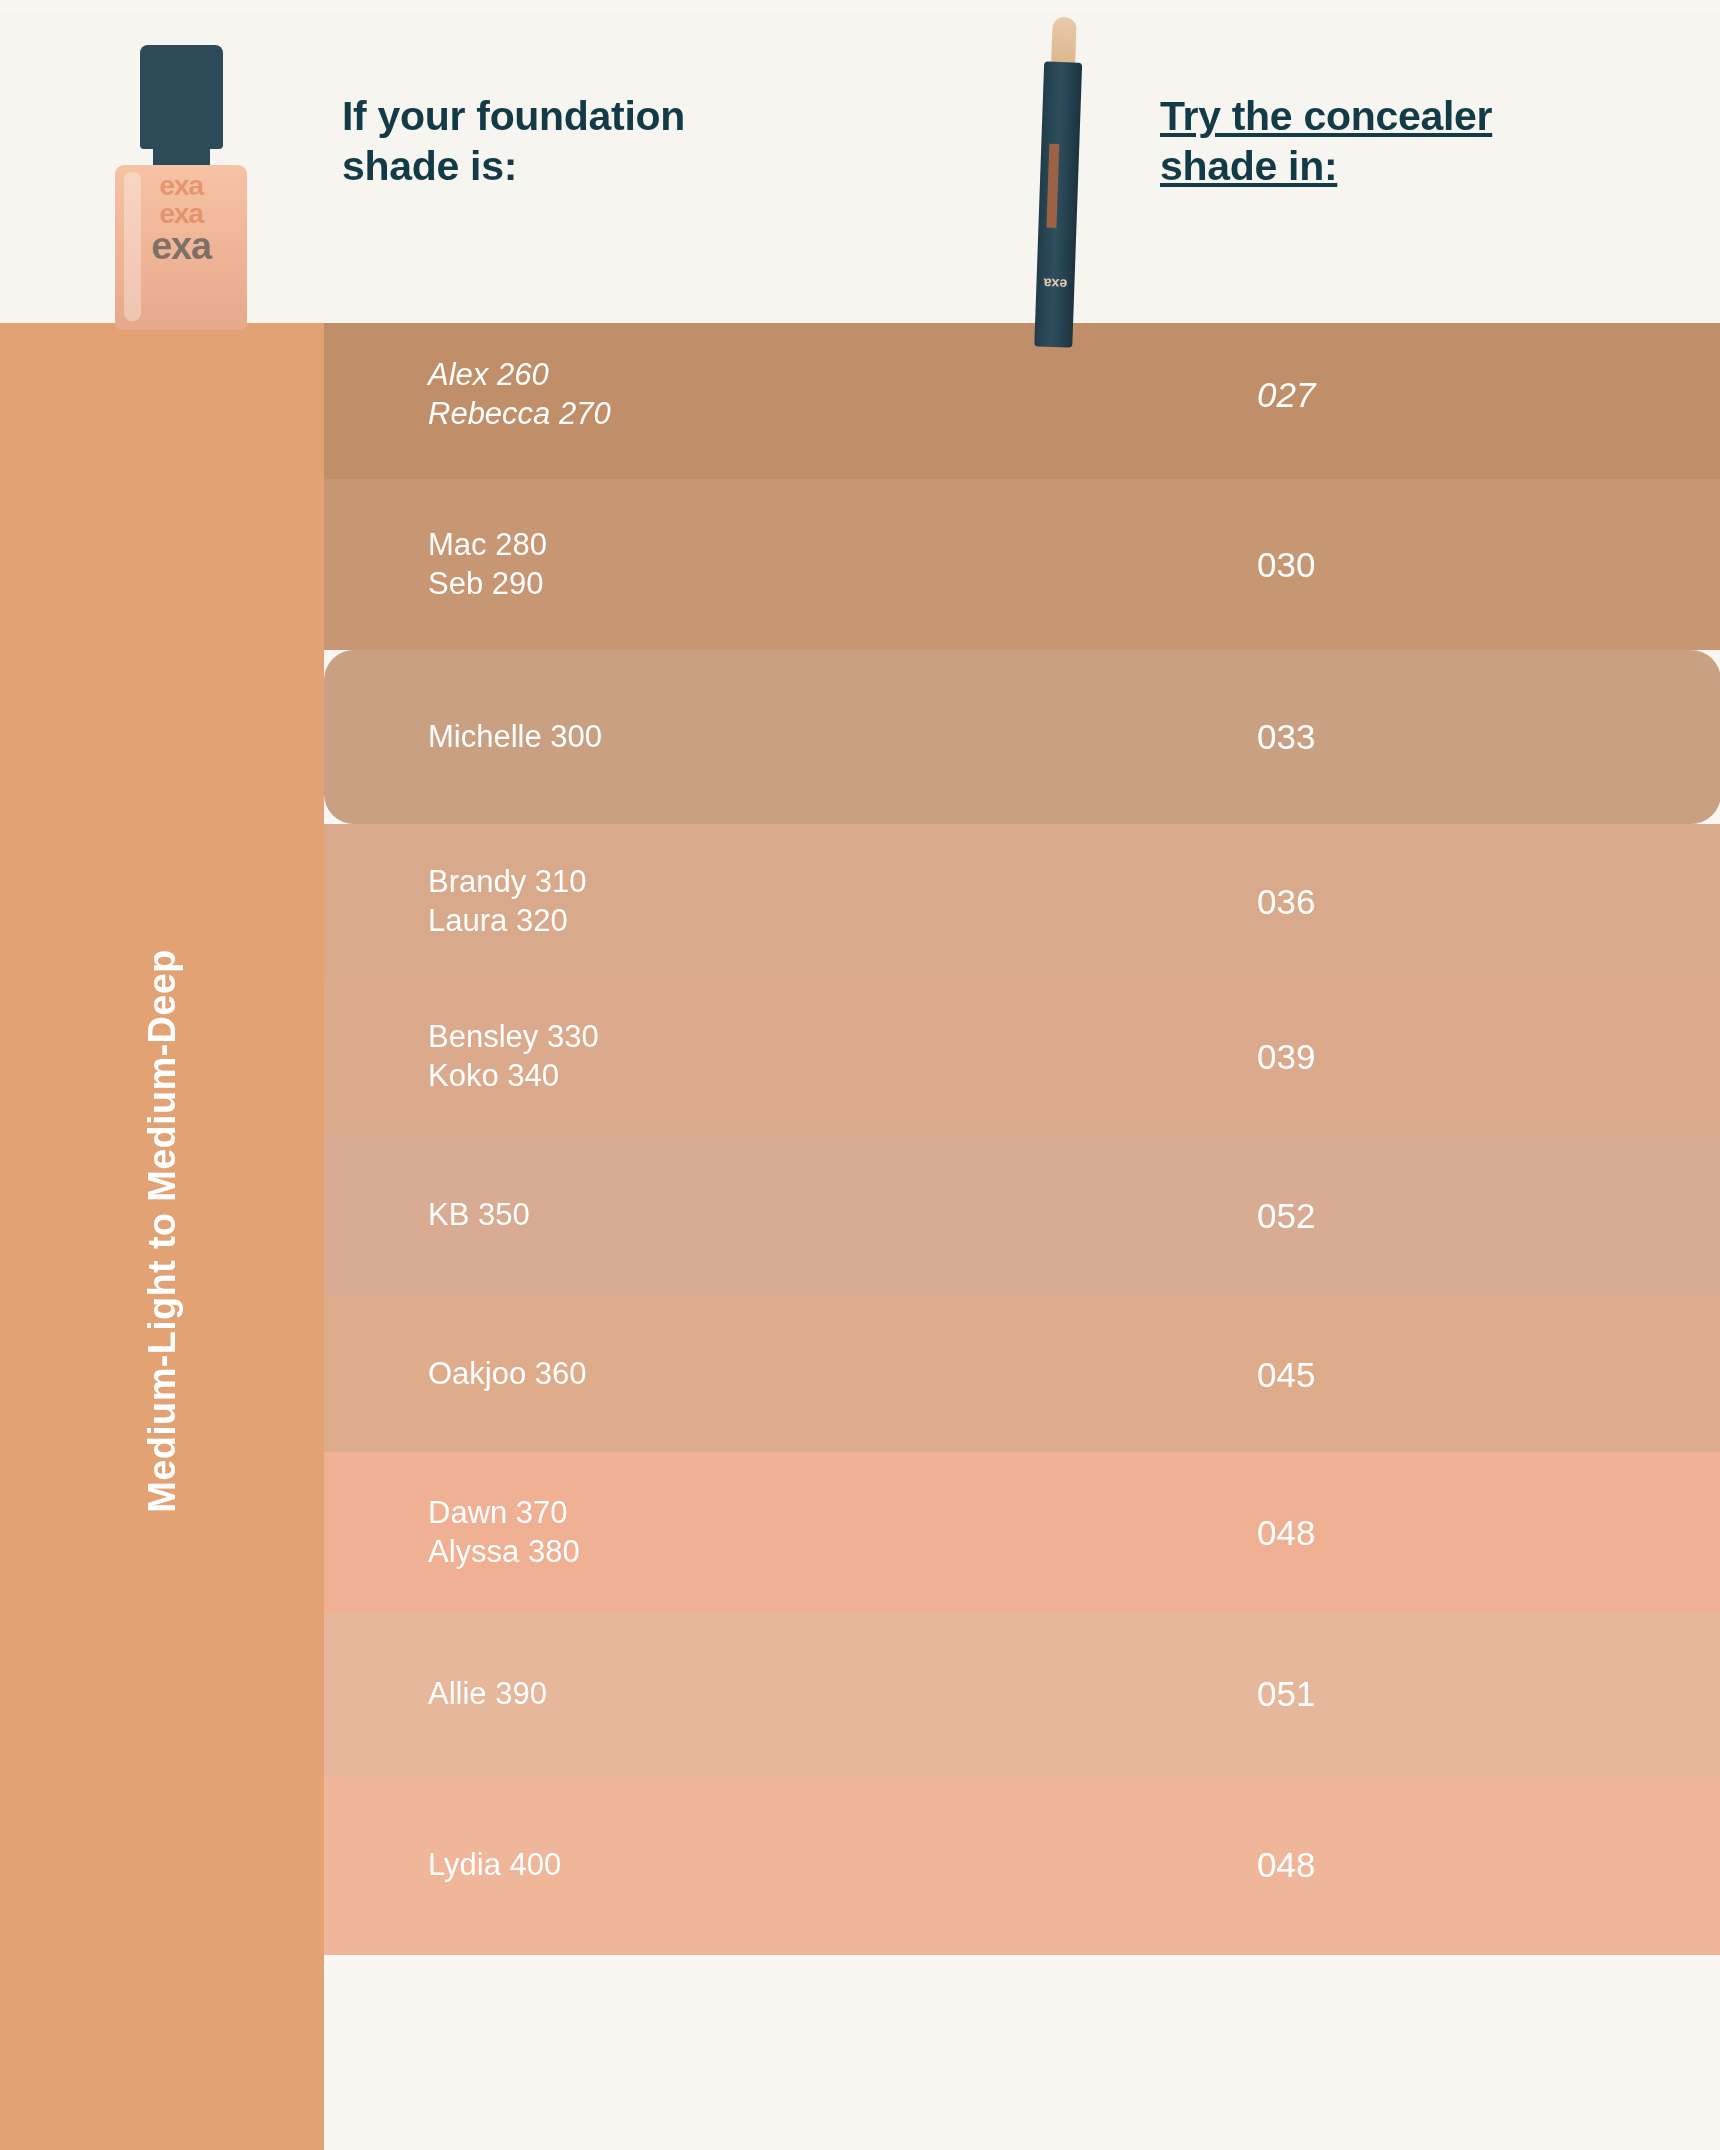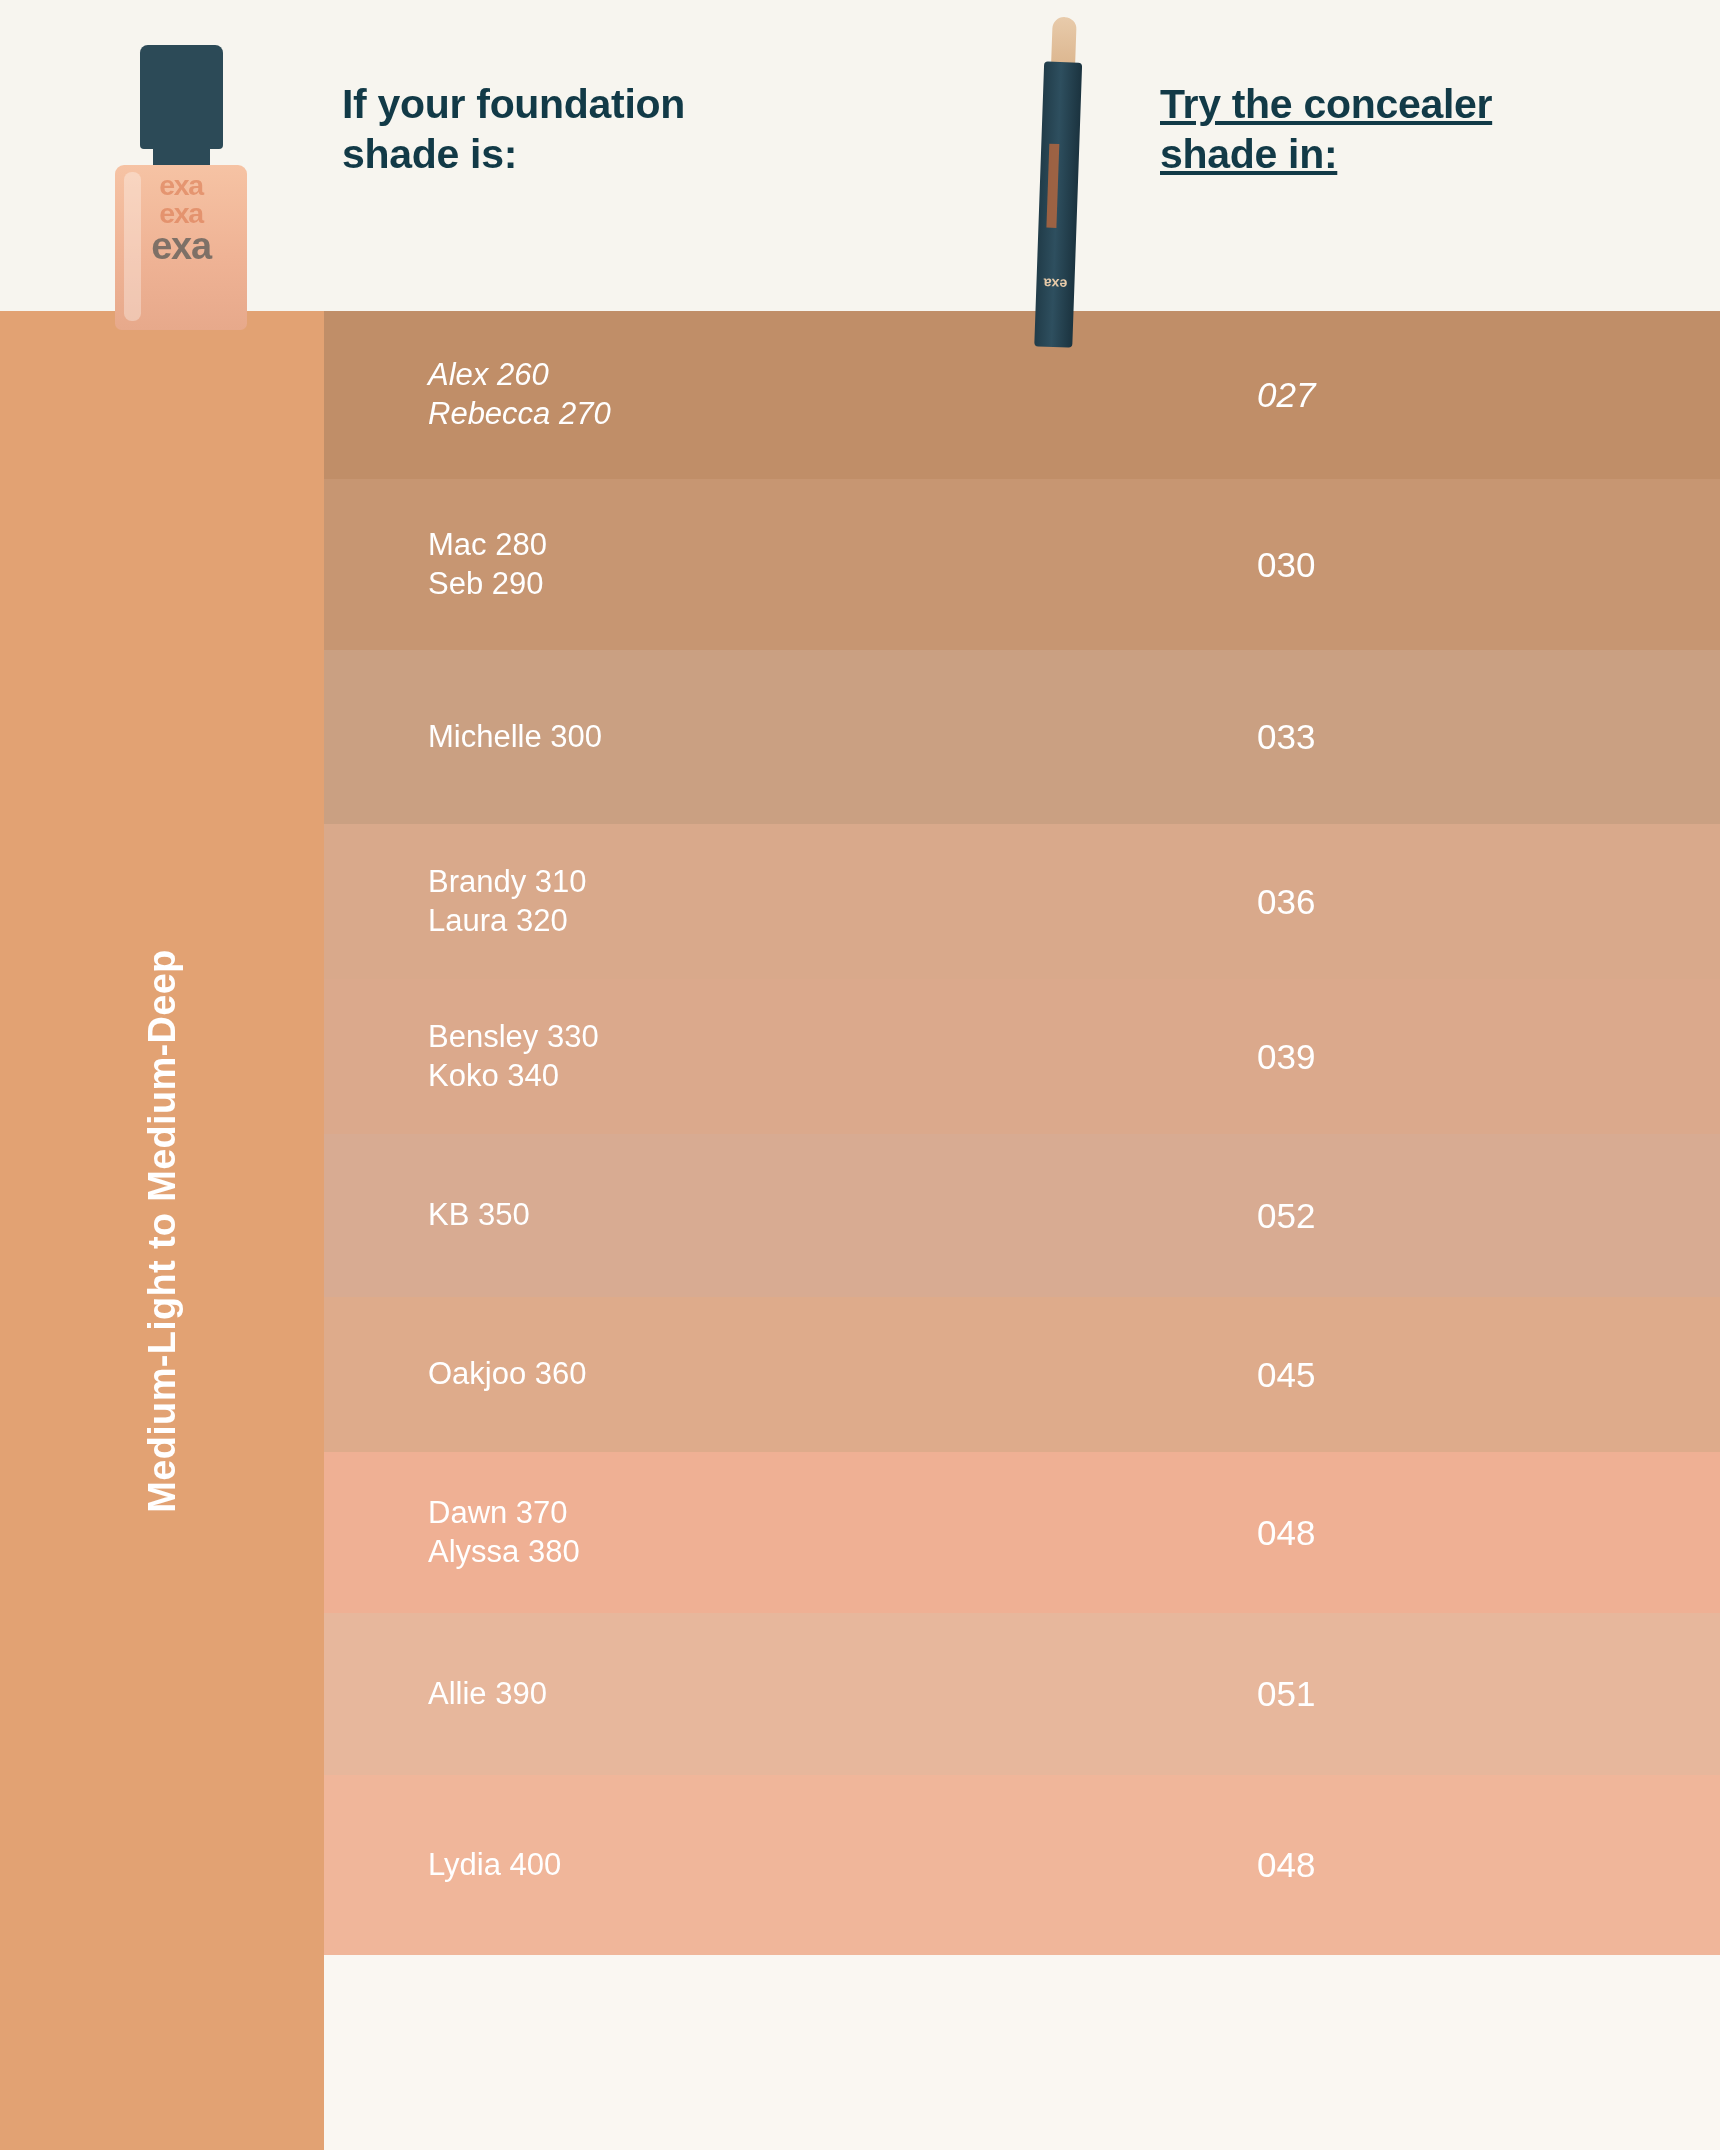--- a/index.html
+++ b/index.html
@@ -12,21 +12,21 @@
     background: #faf7f2;
     font-family: "Liberation Sans", sans-serif;
     overflow: hidden;
     position: relative;
   }
 
   
   .header {
     position: absolute;
     left: 0;
-    top: 0;
+    top: 12px;
     width: 1721px;
     height: 311px;
     background: #f7f5ef;
     z-index: 5;
   }
   .header-title {
     position: absolute;
     color: #123a47;
     font-size: 41px;
     font-weight: 700;
@@ -222,21 +222,21 @@
     <div class="row" style="height: 168px; background: rgb(192, 142, 104); font-style: italic;">
       <div class="foundation">Alex 260
 Rebecca 270</div>
       <div class="concealer">027</div>
     </div>
     <div class="row" style="height: 171px; background: rgb(199, 150, 114);">
       <div class="foundation">Mac 280
 Seb 290</div>
       <div class="concealer">030</div>
     </div>
-    <div class="row" style="height: 174px; background: rgb(202, 160, 130);">
+    <div class="row" style="height: 174px; background: rgb(202, 160, 130); border-radius: 30px;">
       <div class="foundation">Michelle 300</div>
       <div class="concealer">033</div>
     </div>
     <div class="row" style="height: 155px; background: rgb(217, 169, 139);">
       <div class="foundation">Brandy 310
 Laura 320</div>
       <div class="concealer">036</div>
     </div>
     <div class="row" style="height: 155px; background: rgb(219, 169, 140);">
       <div class="foundation">Bensley 330

